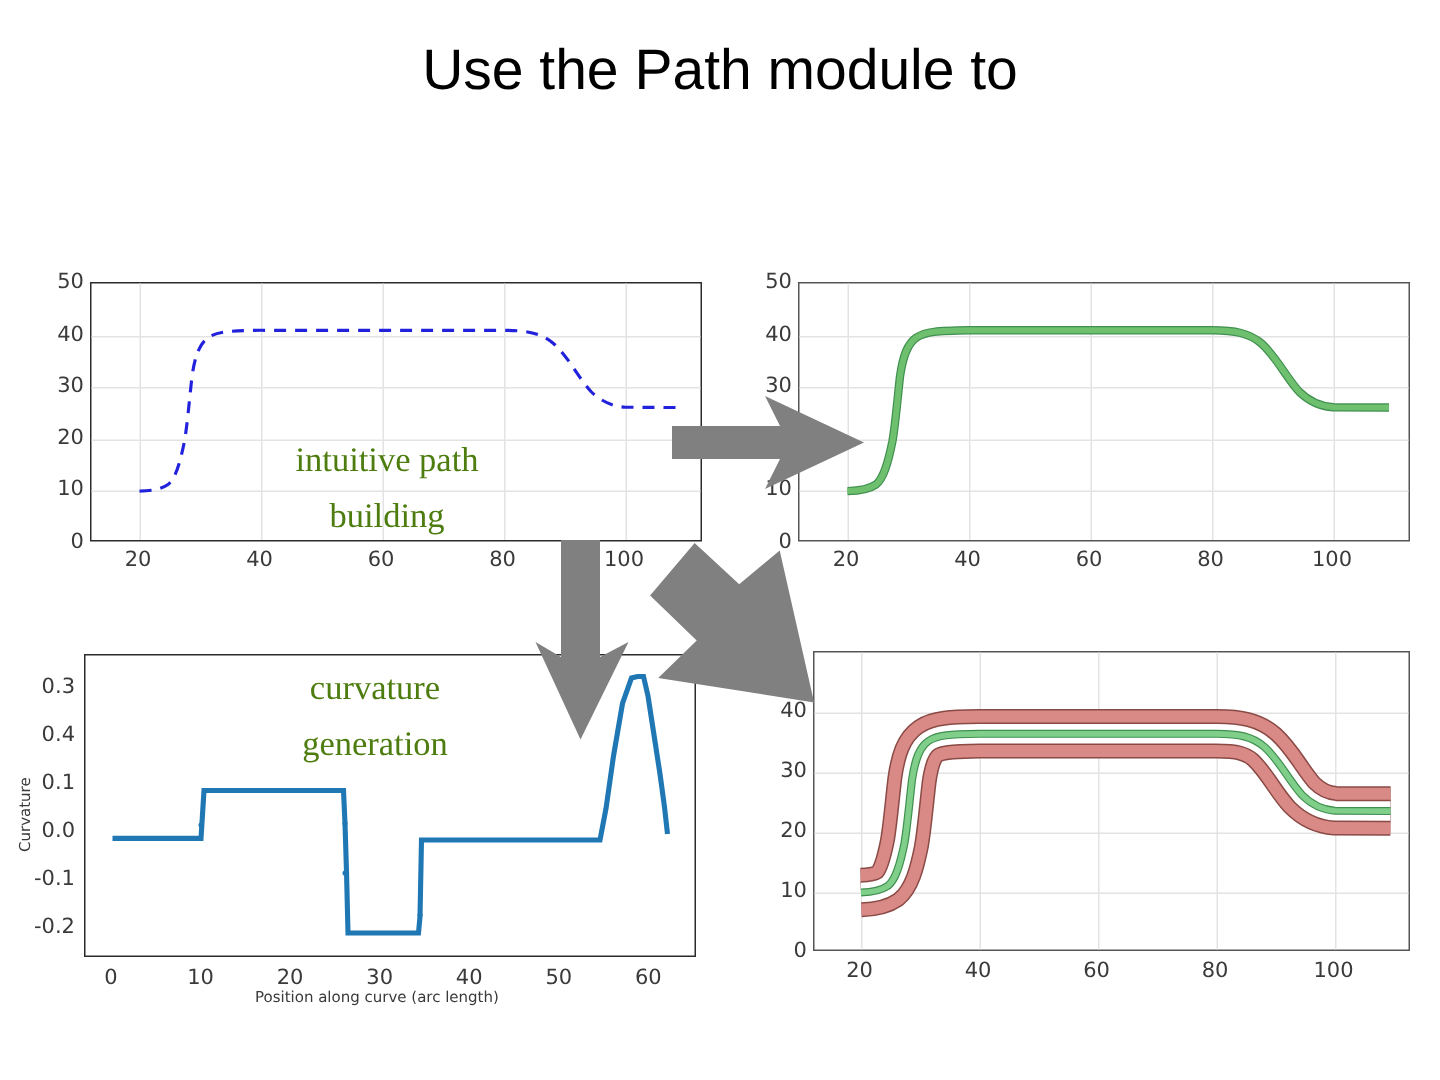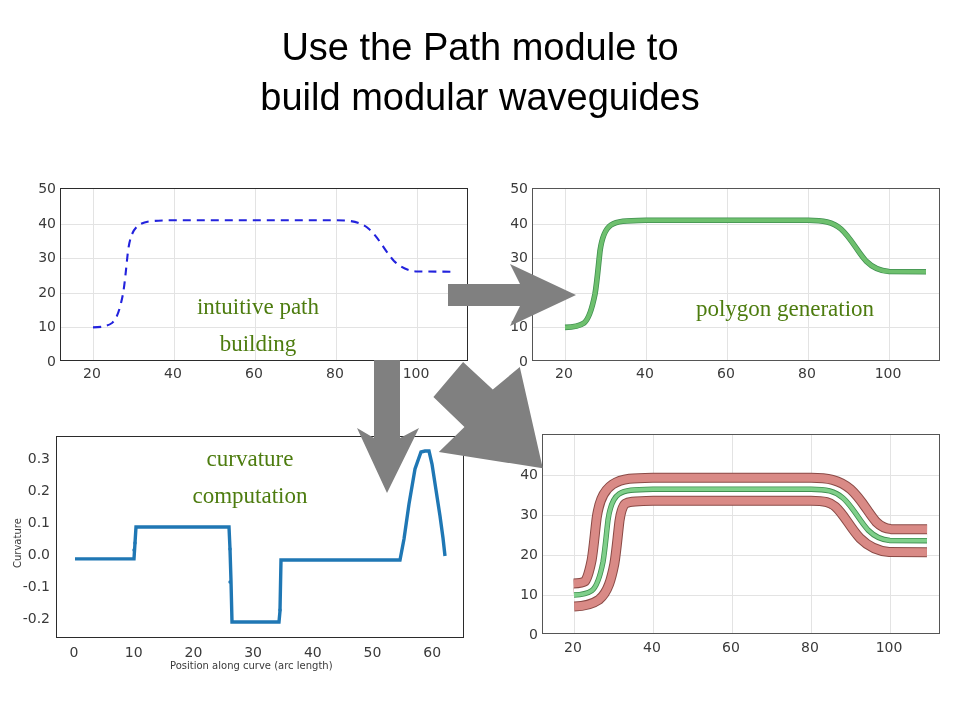--- a/index.html
+++ b/index.html
@@ -71,21 +71,20 @@
 
   svg{display:block;overflow:visible;}
 </style>
 </head>
 <body>
 
 <div class="slide">
 
   <div class="title">
     <span class="ln">Use the Path module to</span>
-    <span class="ln">build modular waveguides</span>
   </div>
 
   <div class="panel" style="left:18px;top:178px;width:460px;height:215px;">
 
     <div class="plotbox" style="left:42px;top:10px;width:408px;height:173px;">
 
       <div class="grid-v" style="left:32px;"></div>
       <div class="grid-v" style="left:113px;"></div>
       <div class="grid-v" style="left:194px;"></div>
       <div class="grid-v" style="left:275px;"></div>
@@ -174,61 +173,60 @@
     <div class="tick y" style="left:14px;top:113.8px;width:24px;">20</div>
     <div class="tick y" style="left:14px;top:148.4px;width:24px;">10</div>
     <div class="tick y" style="left:14px;top:183px;width:24px;">0</div>
     <div class="tick x" style="left:74px;top:187px;">20</div>
     <div class="tick x" style="left:155px;top:187px;">40</div>
     <div class="tick x" style="left:236px;top:187px;">60</div>
     <div class="tick x" style="left:317px;top:187px;">80</div>
     <div class="tick x" style="left:398px;top:187px;">100</div>
 
     <div class="caption" style="left:140px;top:112px;width:310px;">
-      <span class="ln">polygon generation</span>
     </div>
   </div>
 
   <div class="panel" style="left:0px;top:428px;width:478px;height:250px;padding-left:42px;">
 
     <div class="plotbox" style="left:56px;top:8px;width:408px;height:202px;">
       <svg width="408" height="202" viewBox="0 0 408 202" style="position:absolute;left:0;top:0;">
 
         <polyline points="18,121.9 48,121.9 77,121.9 78,106 79,90 125,90 172,90 173,112 174,144 175,185 200,185 222,185 223,174 224,123 261,123 321,123 343,123 347,102 352,67 358,32 364,15 368,14 372,14 375,27 379,53 383,79 386,101 388,119" fill="none" stroke="#1f77b4" stroke-width="3.4" stroke-linejoin="miter" stroke-linecap="butt"></polyline>
         <g fill="#1f77b4">
           <circle cx="78" cy="106" r="1.7"></circle>
           <circle cx="77" cy="113" r="1.7"></circle>
           <circle cx="173" cy="112" r="1.7"></circle>
           <circle cx="173" cy="145" r="1.7"></circle>
           <circle cx="223" cy="173" r="1.7"></circle>
         </g>
       </svg>
     </div>
 
     <div class="tick y" style="left:16px;top:30px;width:34px;">0.3</div>
-    <div class="tick y" style="left:16px;top:62px;width:34px;">0.2</div>
+    <div class="tick y" style="left:16px;top:62px;width:34px;">0.4</div>
     <div class="tick y" style="left:16px;top:94px;width:34px;">0.1</div>
     <div class="tick y" style="left:16px;top:126px;width:34px;">0.0</div>
     <div class="tick y" style="left:16px;top:158px;width:34px;">-0.1</div>
     <div class="tick y" style="left:16px;top:190px;width:34px;">-0.2</div>
 
     <div class="tick x" style="left:74px;top:216px;">0</div>
     <div class="tick x" style="left:133.7px;top:216px;">10</div>
     <div class="tick x" style="left:193.4px;top:216px;">20</div>
     <div class="tick x" style="left:253.1px;top:216px;">30</div>
     <div class="tick x" style="left:312.8px;top:216px;">40</div>
     <div class="tick x" style="left:372.5px;top:216px;">50</div>
     <div class="tick x" style="left:432.2px;top:216px;">60</div>
 
     <div class="axlabel" style="left:170px;top:232px;">Position along curve (arc length)</div>
     <div class="axlabel rot" style="left:12px;top:140px;">Curvature</div>
 
     <div class="caption" style="left:110px;top:12px;width:280px;">
       <span class="ln">curvature</span>
-      <span class="ln">computation</span>
+      <span class="ln">generation</span>
     </div>
   </div>
 
   <div class="panel" style="left:490px;top:422px;width:460px;height:256px;">
 
     <div class="plotbox thin" style="left:52px;top:12px;width:398px;height:200px;">
       <div class="grid-v" style="left:31px;"></div>
       <div class="grid-v" style="left:110px;"></div>
       <div class="grid-v" style="left:189px;"></div>
       <div class="grid-v" style="left:268px;"></div>

